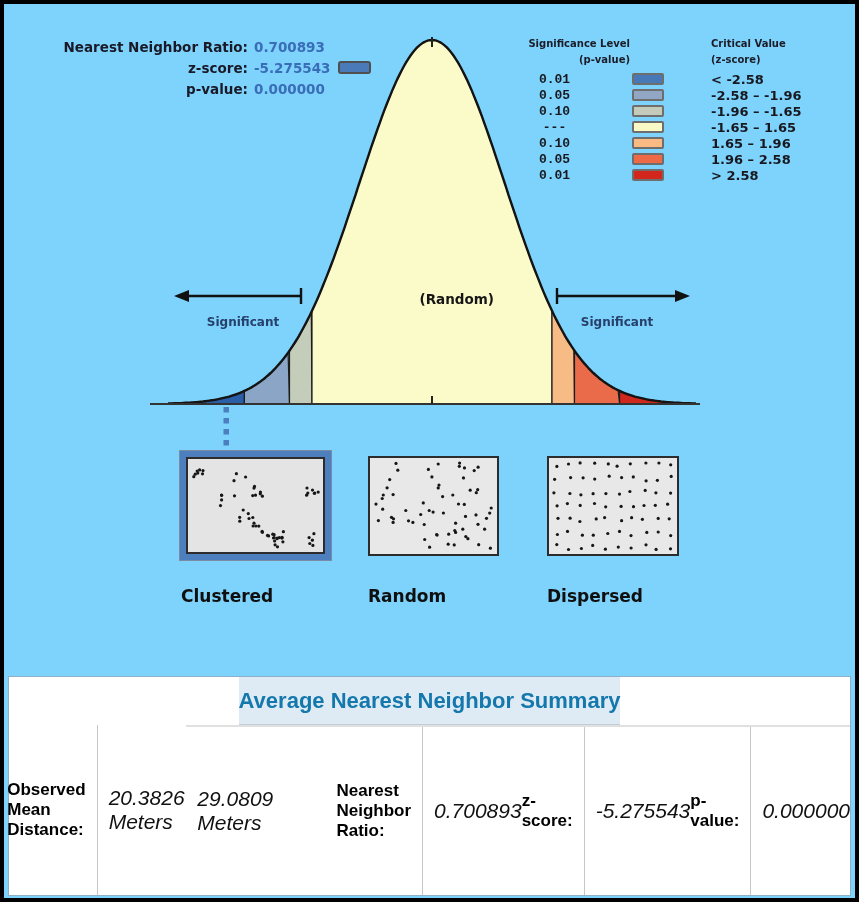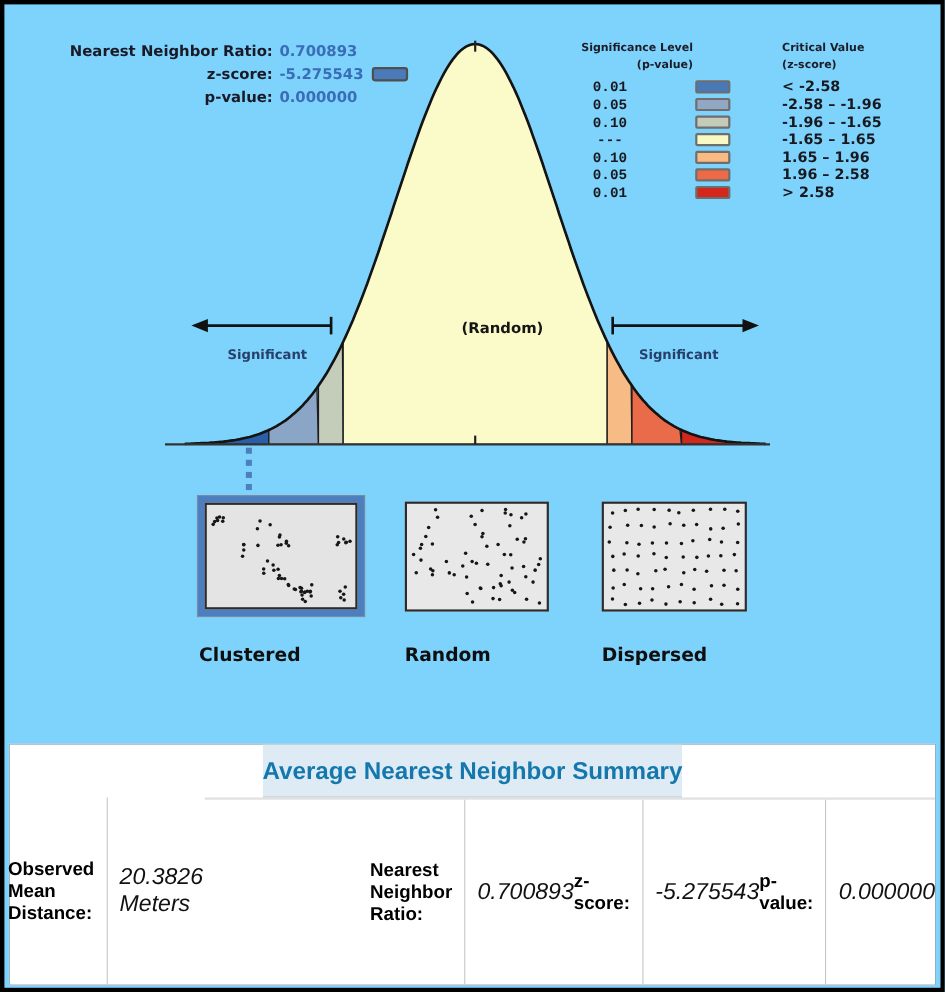--- a/index.html
+++ b/index.html
@@ -362,20 +362,21 @@
 
 
   <div class="summary">
     <div class="summary-header">Average Nearest Neighbor Summary</div>
     <div id="summary-rows" style="display:flex;flex-direction:row;flex:1;">
         <div class="summary-row">
           <div class="summary-label">Observed Mean Distance:</div>
           <div class="summary-value">20.3826 Meters</div>
         </div>
         <div class="summary-row">
+          <div class="summary-value">29.0809 Meters</div>
         </div>
         <div class="summary-row">
           <div class="summary-label">Nearest Neighbor Ratio:</div>
           <div class="summary-value">0.700893</div>
         </div>
         <div class="summary-row">
           <div class="summary-label">z-score:</div>
           <div class="summary-value">-5.275543</div>
         </div>
         <div class="summary-row">

